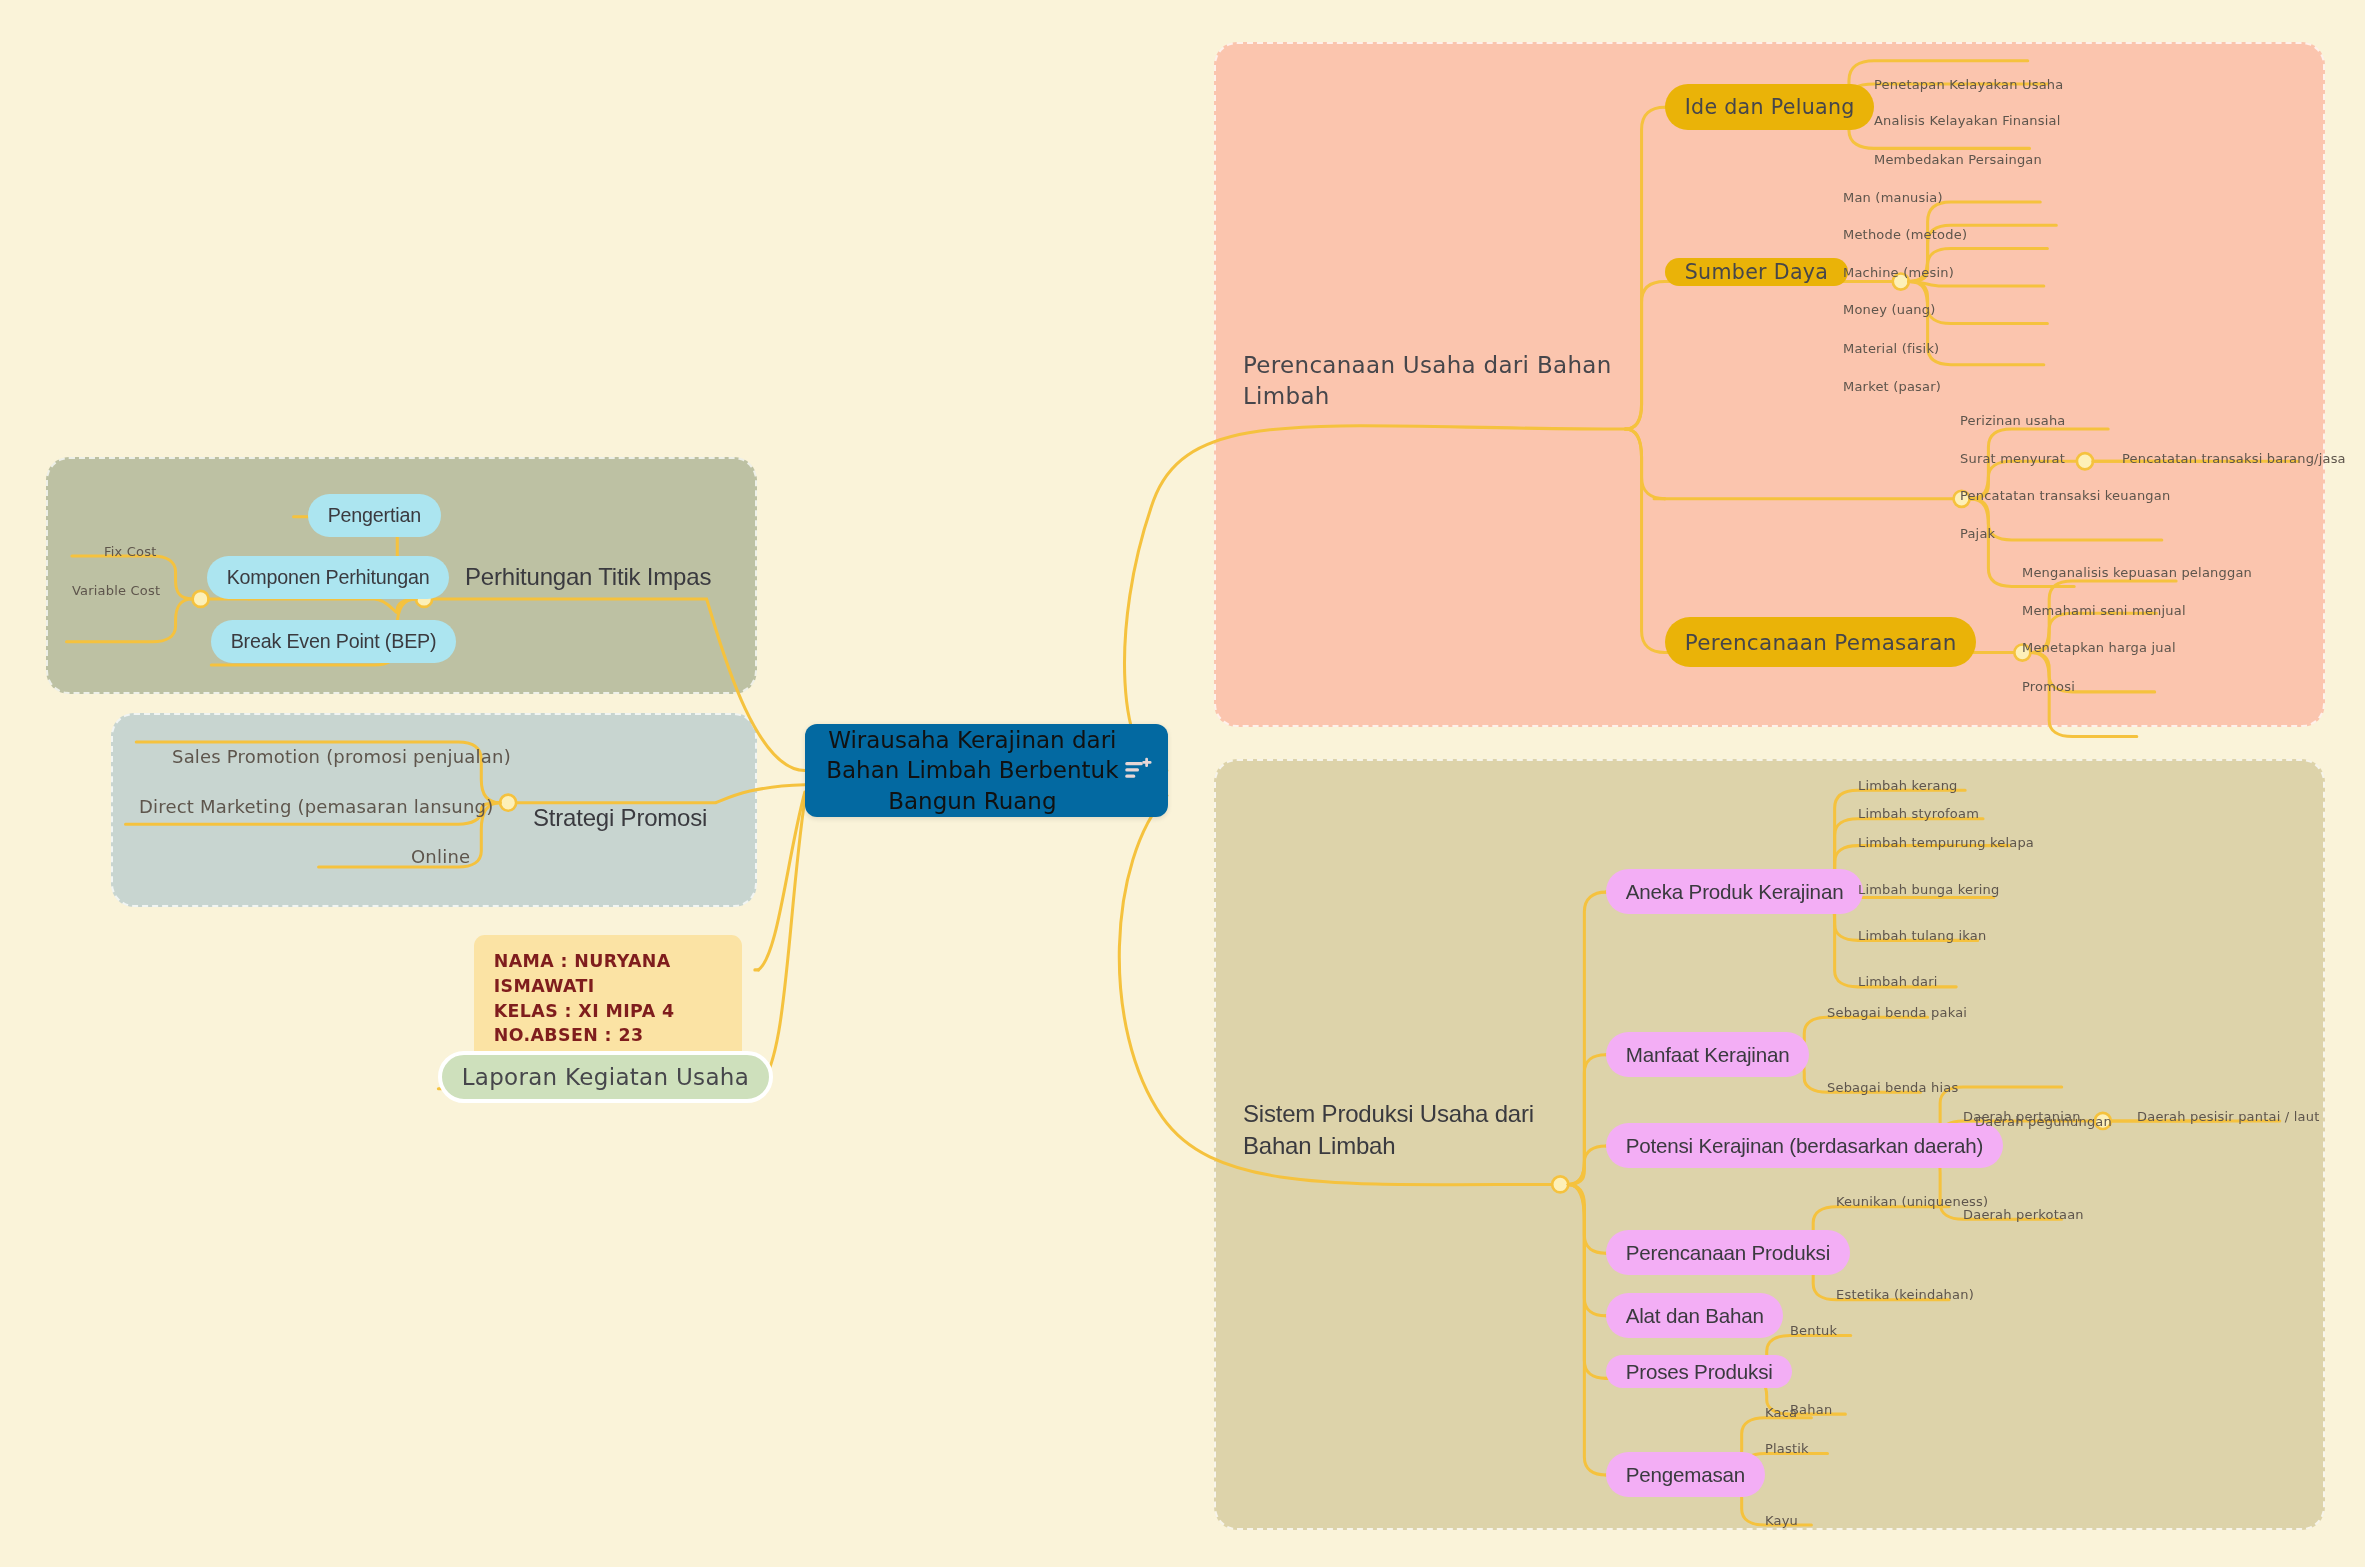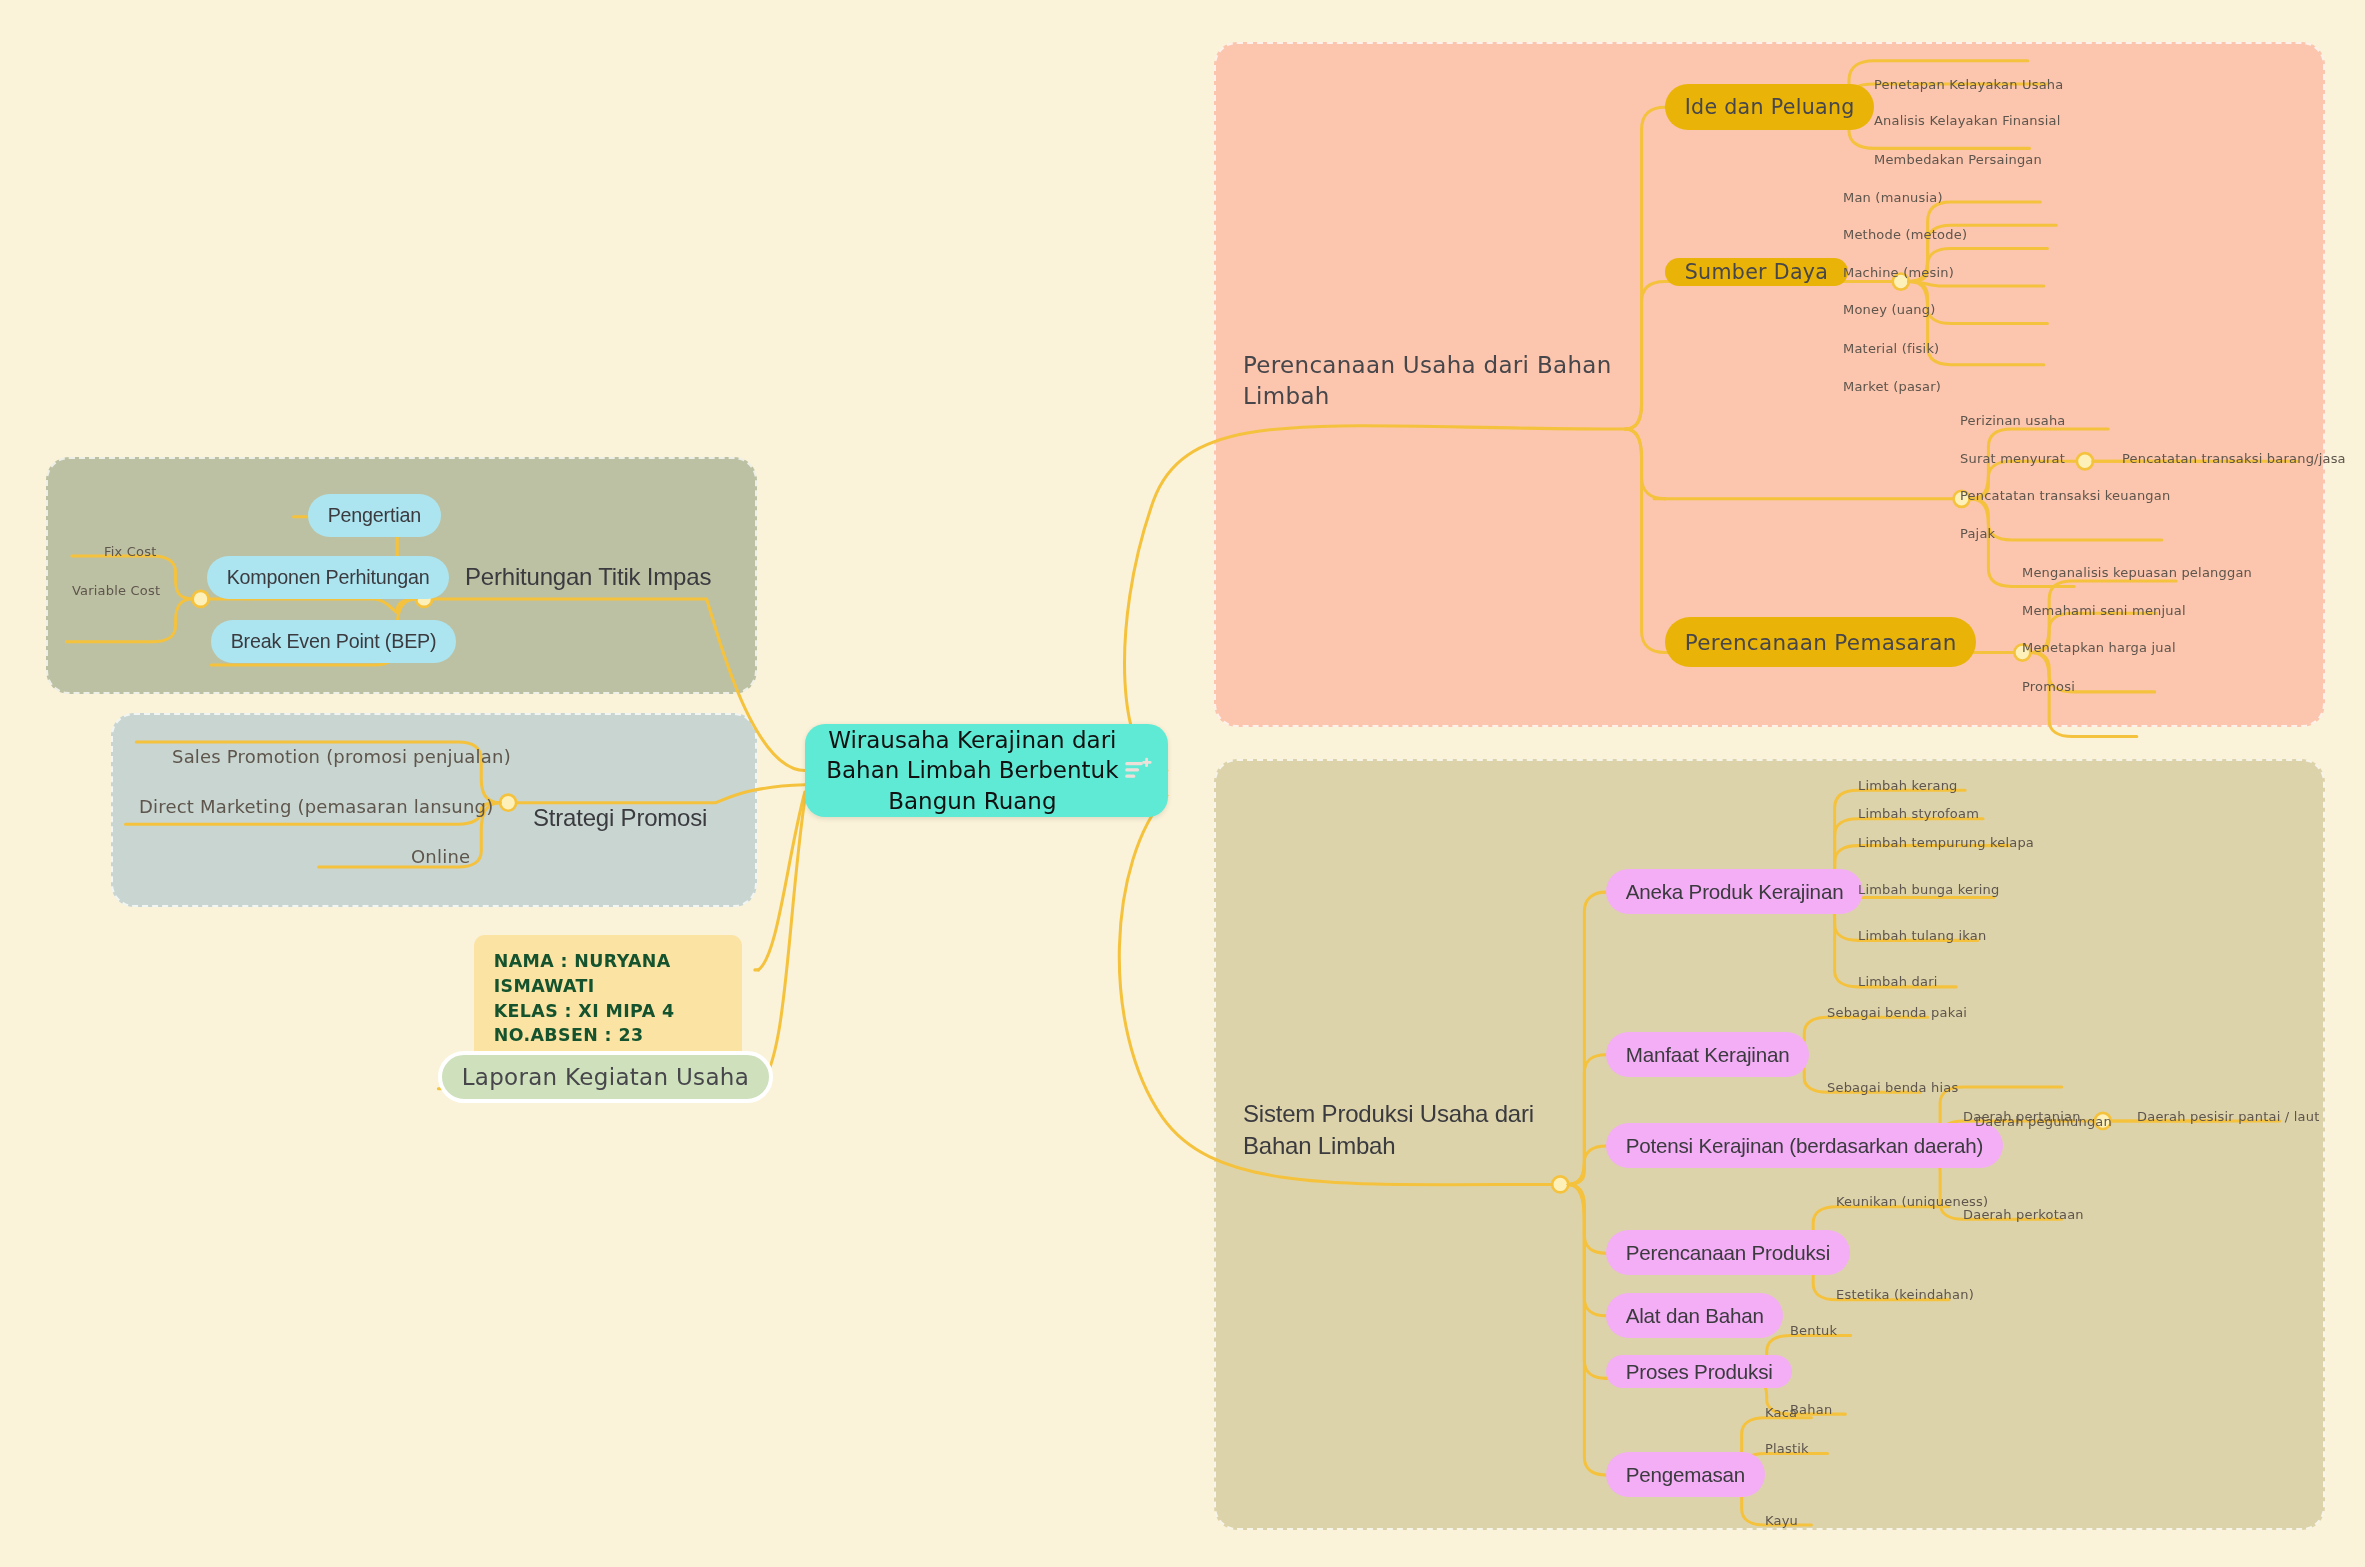--- a/index.html
+++ b/index.html
@@ -55,22 +55,22 @@
     font-size: 13px;
     color: #5E554C;
     font-family: "DejaVu Sans", sans-serif;
     white-space: nowrap;
     letter-spacing: 0.2px;
   }
 
   
   #central {
     position: absolute;
-    background: #5eead4;
-    border-radius: 20px;
+    background: #0369a1;
+    border-radius: 12px;
     display: flex; align-items: center;
     box-shadow: 0 1.8px 5.4px rgba(0,0,0,.10);
   }
   #central .ctitle {
     color: #111;
     font-size: 23px;
     line-height: 1.33;
     text-align: center;
     font-family: "DejaVu Sans", sans-serif;
     flex: 1;
@@ -78,21 +78,21 @@
   }
   #central .note-icon { width: 30px; margin-right: 14.3px; opacity: .92; }
 
   .namecard {
     position: absolute;
     background: #FBE3A4;
     border-radius: 10.7px;
     padding: 14.3px 19.7px 16px 19.7px;
     line-height: 1.42;
     font-size: 17.4px;
-    color: #14532d;
+    color: #7f1d1d;
     font-family: "DejaVu Sans", sans-serif;
     letter-spacing: 0.4px;
     font-weight: 600;
   }
 </style>
 </head>
 <body>
 
 <div id="canvas">
 

